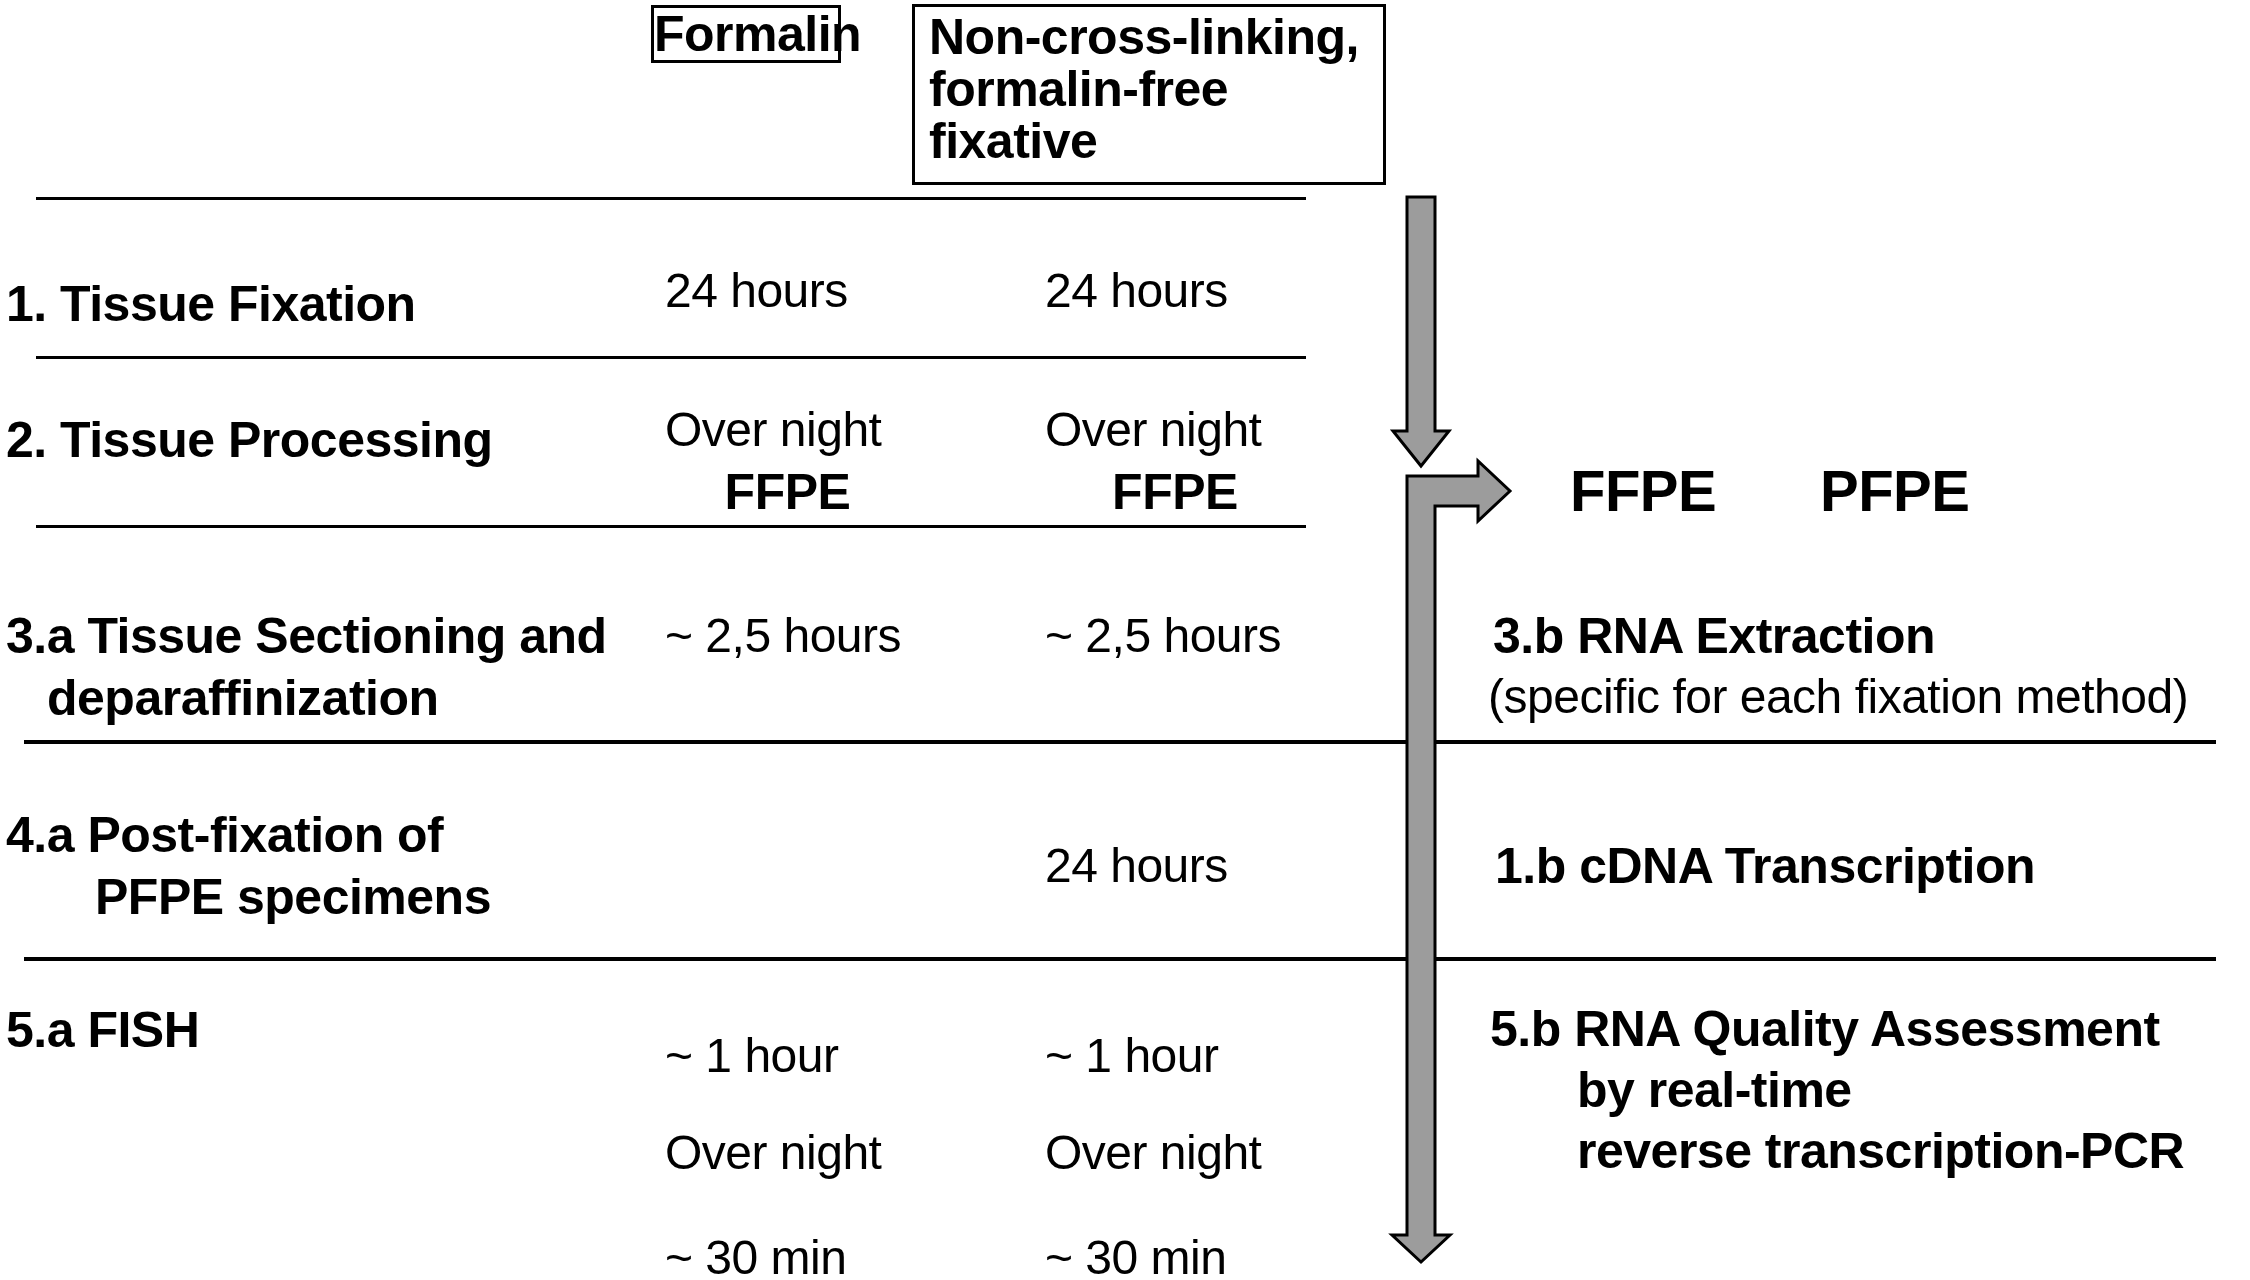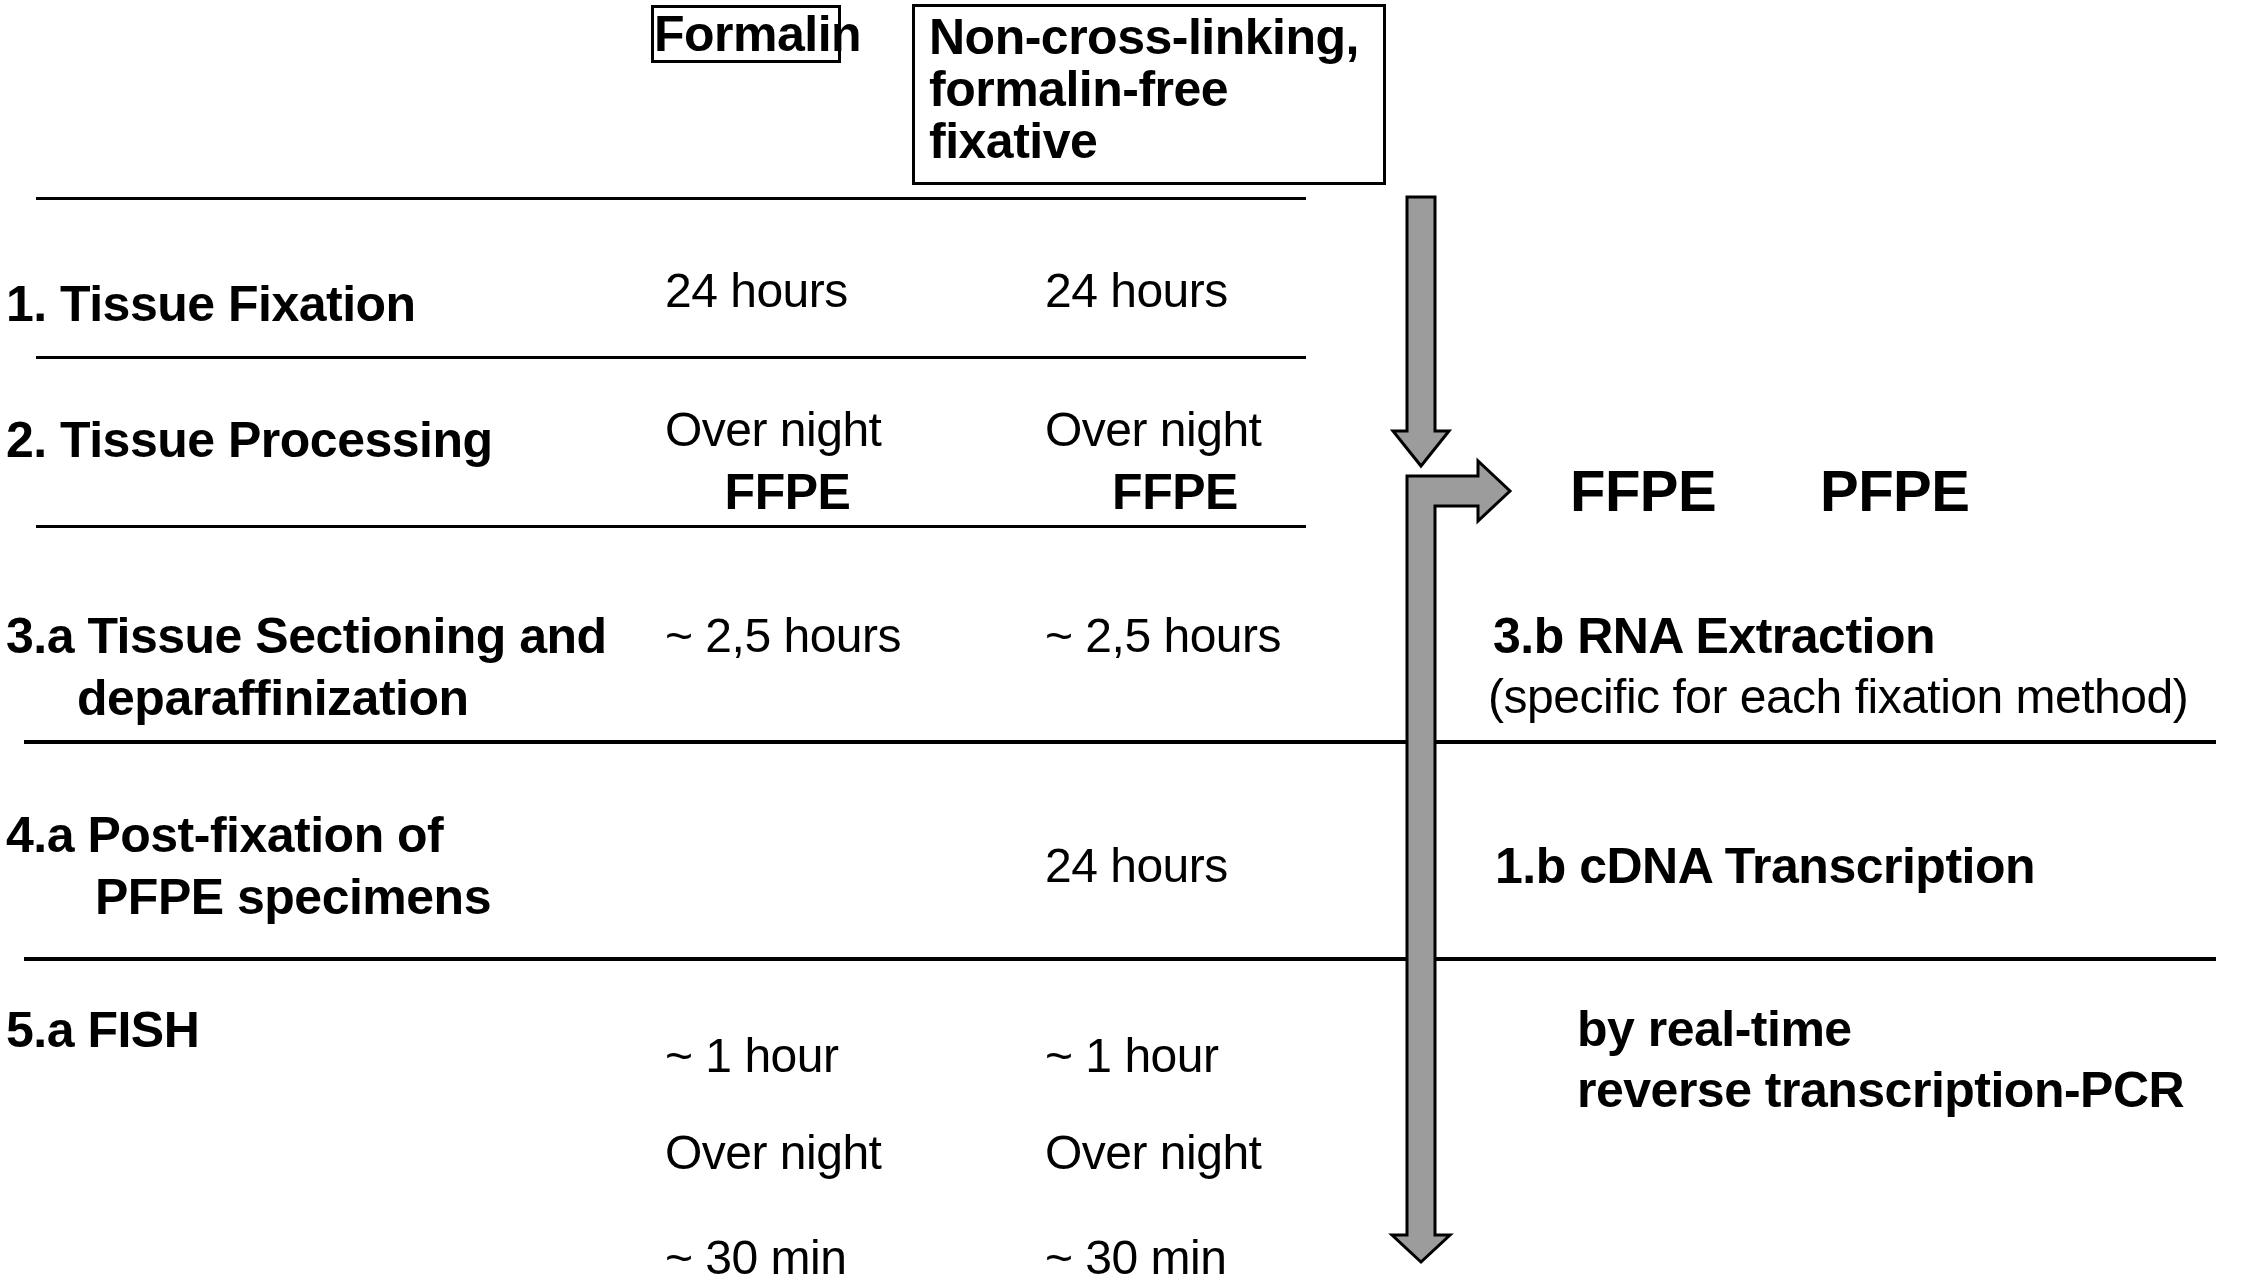--- a/index.html
+++ b/index.html
@@ -50,21 +50,21 @@
 <div class="hline" style="left:36px; top:525px; width:1270px; height:3px;"></div>
 <div class="hline" style="left:24px; top:740px; width:2192px; height:4px;"></div>
 <div class="hline" style="left:24px; top:957px; width:2192px; height:4px;"></div>
 
 <div class="abs lbl" style="left:6px; top:273px;">1. Tissue Fixation</div>
 
 <div class="abs lbl" style="left:6px; top:409px;">2. Tissue Processing</div>
 
 <div class="abs lbl" style="left:6px; top:605px;">
   <div>3.a Tissue Sectioning and</div>
-  <div style="margin-left:71px;">deparaffinization</div>
+  <div style="margin-left:41px;">deparaffinization</div>
 </div>
 
 <div class="abs lbl" style="left:6px; top:804px;">
   <div>4.a Post-fixation of</div>
   <div style="margin-left:89px;">PFPE specimens</div>
 </div>
 
 <div class="abs lbl" style="left:6px; top:999px;">5.a FISH</div>
 
 <div class="abs val" style="left:665px; top:261px;">24 hours</div>
@@ -91,15 +91,16 @@
 
 <div class="abs bigb" style="left:1570px; top:462px;">FFPE</div>
 <div class="abs bigb" style="left:1820px; top:462px;">PFPE</div>
 
 <div class="abs lbl" style="left:1493px; top:605px;">3.b RNA Extraction</div>
 <div class="abs val" style="left:1488px; top:667px;">(specific for each fixation method)</div>
 
 <div class="abs lbl" style="left:1495px; top:835px;">1.b cDNA Transcription</div>
 
 <div class="abs lbl" style="left:1490px; top:999px; line-height:61px;">
+  <div>5.b RNA Quality Assessment</div>
   <div style="margin-left:87px;">by real-time</div>
   <div style="margin-left:87px;">reverse transcription-PCR</div>
 </div>
 
 </body></html>

